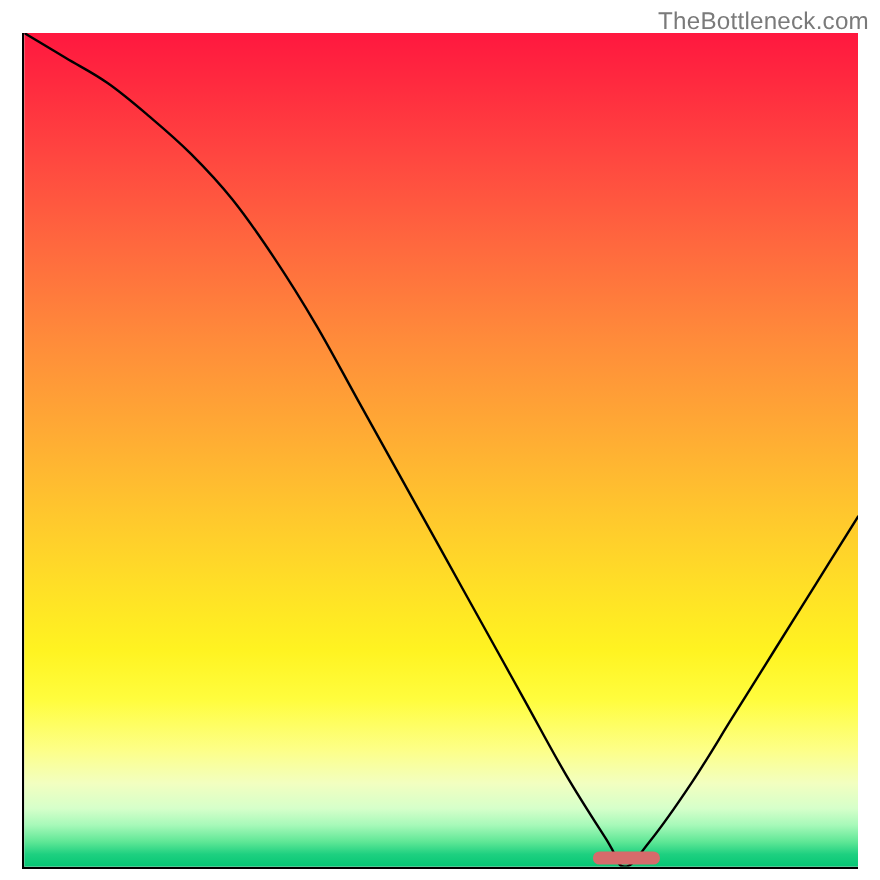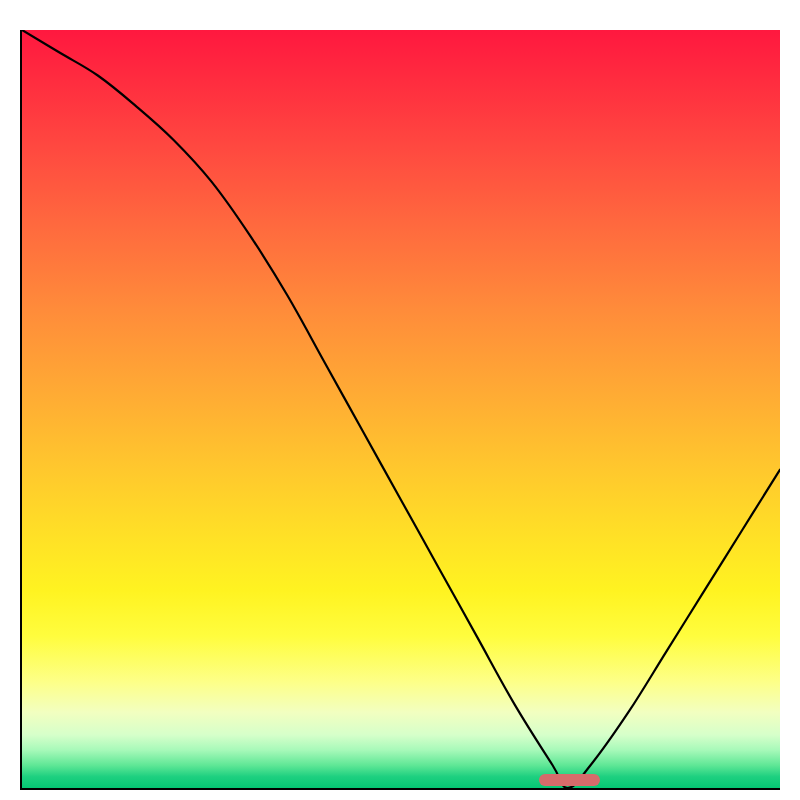--- a/index.html
+++ b/index.html
@@ -70,20 +70,21 @@
     position: absolute;
     height: 12px;
     border-radius: 6px;
     background: #d66b6b;
   }
 </style>
 </head>
 <body>
 
 <div class="chart-container">
+  <div class="attribution">TheBottleneck.com</div>
 
   <div class="plot-area">
     <div class="gradient-bg"></div>
 
     <svg class="curve-svg" viewBox="0 0 760 760" preserveAspectRatio="none">
       <path class="curve-path" id="curvePath" d="M 0 0 C 6.84 4.1040000000000125, 24.32 14.592000000000064, 38 22.800000000000068 C 51.68 31.008000000000074, 62.32 36.024000000000036, 76 45.60000000000002 C 89.68 55.17600000000001, 100.32 64.372, 114 76 C 127.68 87.628, 138.32 96.52000000000004, 152 110.20000000000005 C 165.68 123.88000000000005, 176.32 134.9, 190 152 C 203.68 169.1, 214.32 184.68000000000004, 228 205.20000000000005 C 241.68 225.72000000000006, 252.32 242.74400000000003, 266 266 C 279.68 289.256, 290.32 309.77599999999995, 304 334.4 C 317.68 359.024, 328.32 378.176, 342 402.8 C 355.68 427.42400000000004, 366.32 446.57599999999996, 380 471.2 C 393.68 495.824, 404.32000000000005 514.976, 418.00000000000006 539.6 C 431.68000000000006 564.224, 442.32 583.376, 456 608 C 469.68 632.624, 480.32 653.144, 494 676.4 C 507.68 699.656, 522.424 722.152, 532 737.2 C 541.576 752.248, 540.3599999999999 760, 547.1999999999999 760 C 554.04 760, 559.056 750.88, 570 737.2 C 580.944 723.5200000000001, 594.32 704.52, 608 684 C 621.68 663.48, 632.32 645.0880000000001, 646 623.2 C 659.68 601.312, 670.32 584.288, 684 562.4 C 697.68 540.512, 708.32 523.4879999999999, 722 501.59999999999997 C 735.68 479.712, 753.16 451.744, 760 440.8"></path>
     </svg>
 
     <div class="marker" id="minMarker" style="left: 516.8px; width: 60.8px; bottom: 2px; background: rgb(214, 107, 107);"></div>
   </div>

